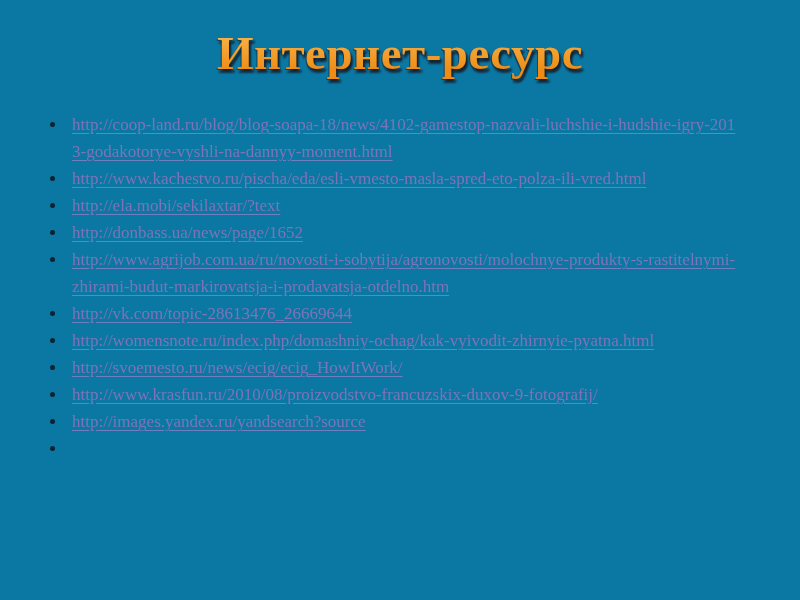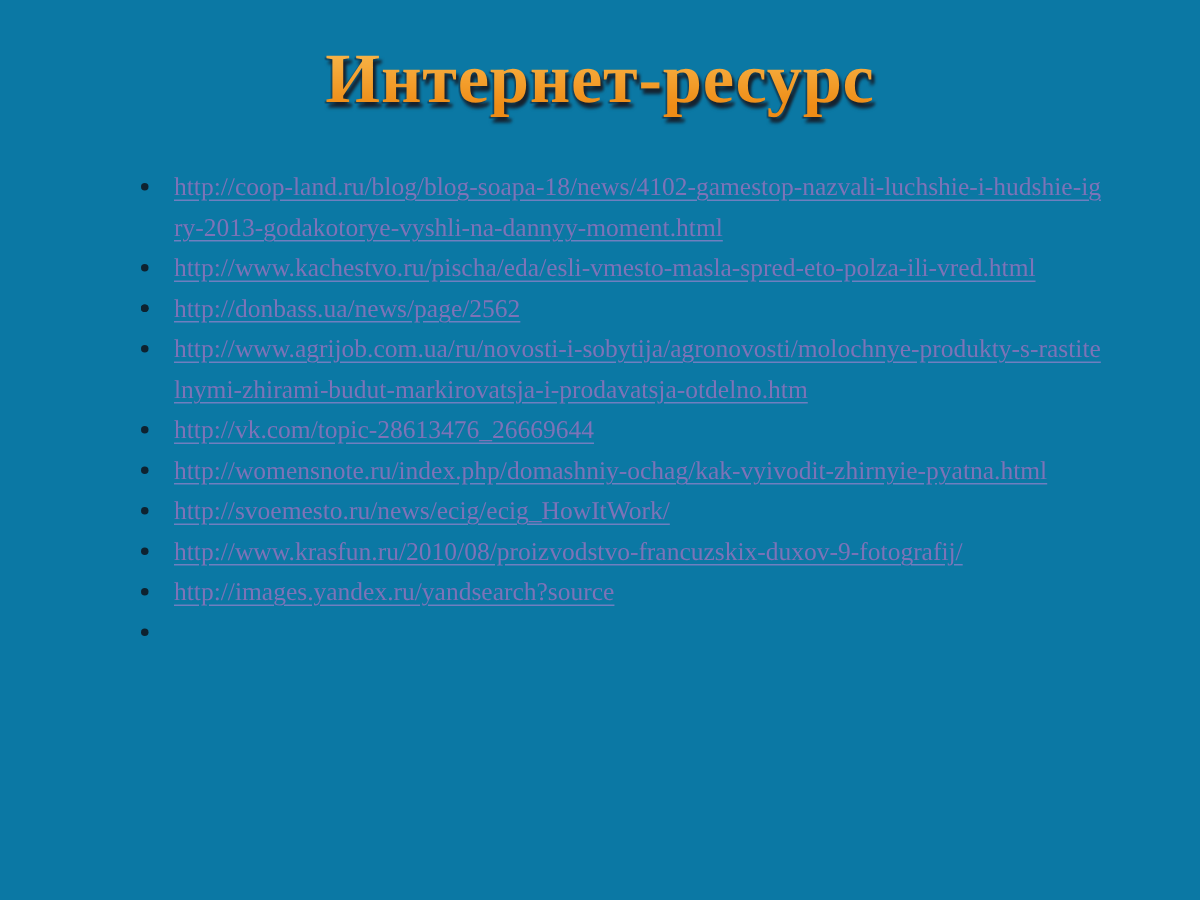--- a/index.html
+++ b/index.html
@@ -39,21 +39,20 @@
     margin: 31px 0 0 0;
     padding: 0 0 0 72px;
     width: 666px;
     list-style: none;
   }
   .links li {
     position: relative;
     font-size: 17px;
     line-height: 27px;
     word-break: break-all;
-    margin-left: 44px;
   }
   .bullet {
     position: absolute;
     left: -22px;
     top: 11px;
     width: 5px;
     height: 5px;
     border-radius: 50%;
     background: var(--bullet, #0e2230);
   }
@@ -66,22 +65,22 @@
   }
 </style>
 </head>
 <body>
 
 <div class="slide">
   <h1 class="title">Интернет-ресурс</h1>
   <ul class="links">
       <li><span class="bullet"></span><a class="url" href="#">http://coop-land.ru/blog/blog-soapa-18/news/4102-gamestop-nazvali-luchshie-i-hudshie-igry-2013-godakotorye-vyshli-na-dannyy-moment.html</a></li>
       <li><span class="bullet"></span><a class="url" href="#">http://www.kachestvo.ru/pischa/eda/esli-vmesto-masla-spred-eto-polza-ili-vred.html</a></li>
-      <li><span class="bullet"></span></li>
-      <li><span class="bullet"></span><a class="url" href="#">http://donbass.ua/news/page/2562</a></li>
+      <li><span class="bullet"></span><a class="url" href="#">http://ela.mobi/sekilaxtar/?text</a></li>
+      <li><span class="bullet"></span><a class="url" href="#">http://donbass.ua/news/page/1652</a></li>
       <li><span class="bullet"></span><a class="url" href="#">http://www.agrijob.com.ua/ru/novosti-i-sobytija/agronovosti/molochnye-produkty-s-rastitelnymi-zhirami-budut-markirovatsja-i-prodavatsja-otdelno.htm</a></li>
       <li><span class="bullet"></span><a class="url" href="#">http://vk.com/topic-28613476_26669644</a></li>
       <li><span class="bullet"></span><a class="url" href="#">http://womensnote.ru/index.php/domashniy-ochag/kak-vyivodit-zhirnyie-pyatna.html</a></li>
       <li><span class="bullet"></span><a class="url" href="#">http://svoemesto.ru/news/ecig/ecig_HowItWork/</a></li>
       <li><span class="bullet"></span><a class="url" href="#">http://www.krasfun.ru/2010/08/proizvodstvo-francuzskix-duxov-9-fotografij/</a></li>
       <li><span class="bullet"></span><a class="url" href="#">http://images.yandex.ru/yandsearch?source</a></li>
       <li><span class="bullet"></span></li>
     </ul>
 </div>
 

